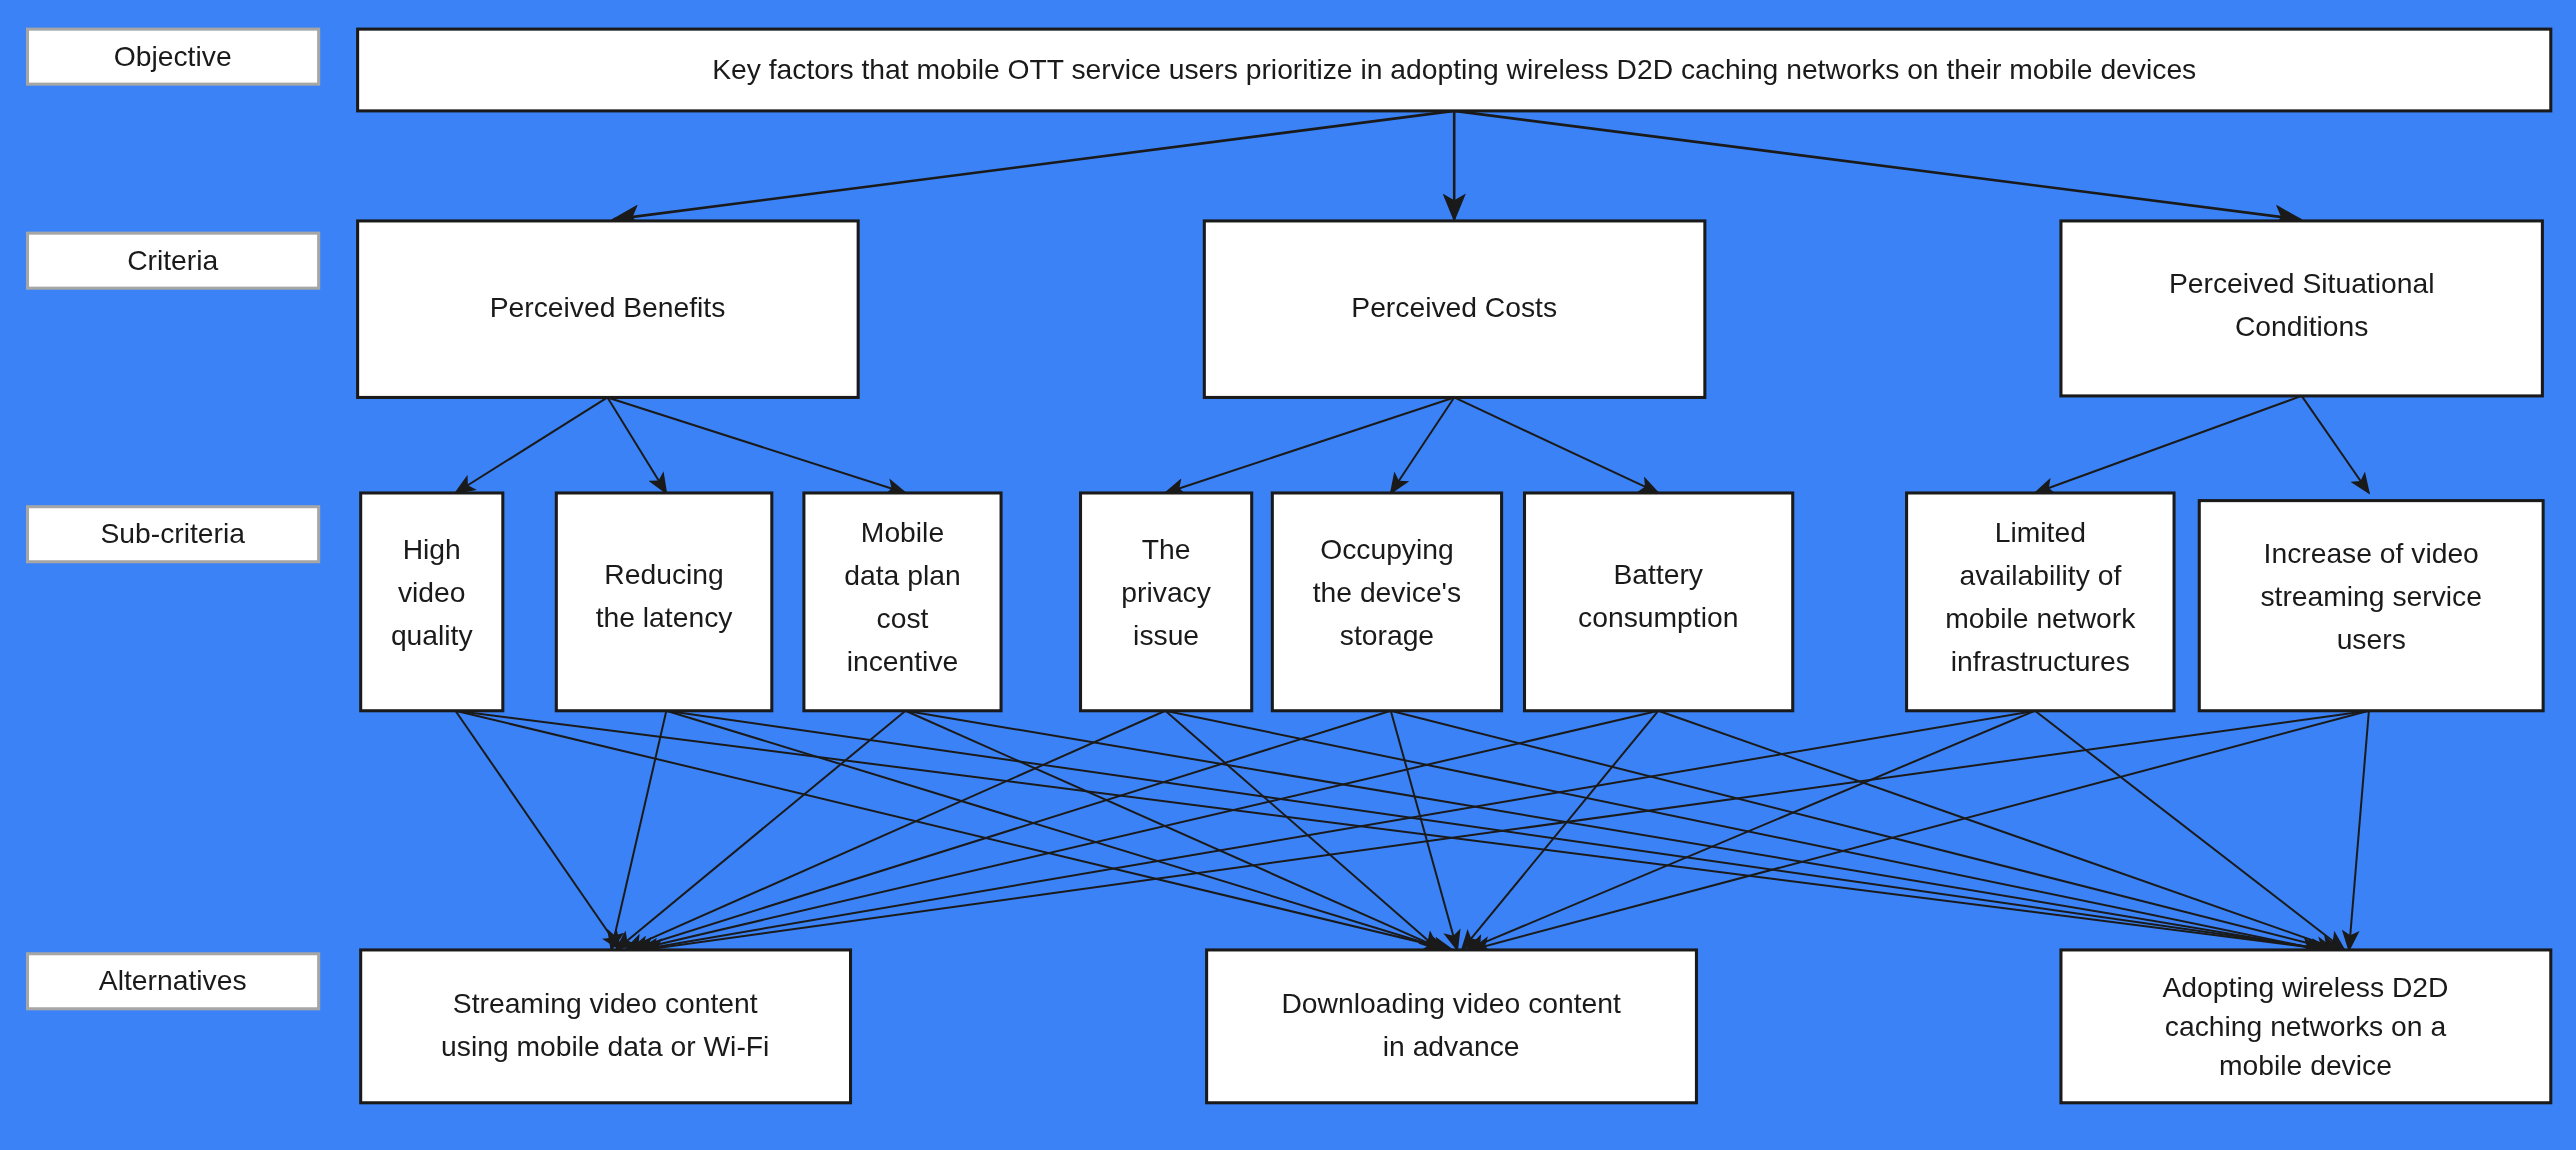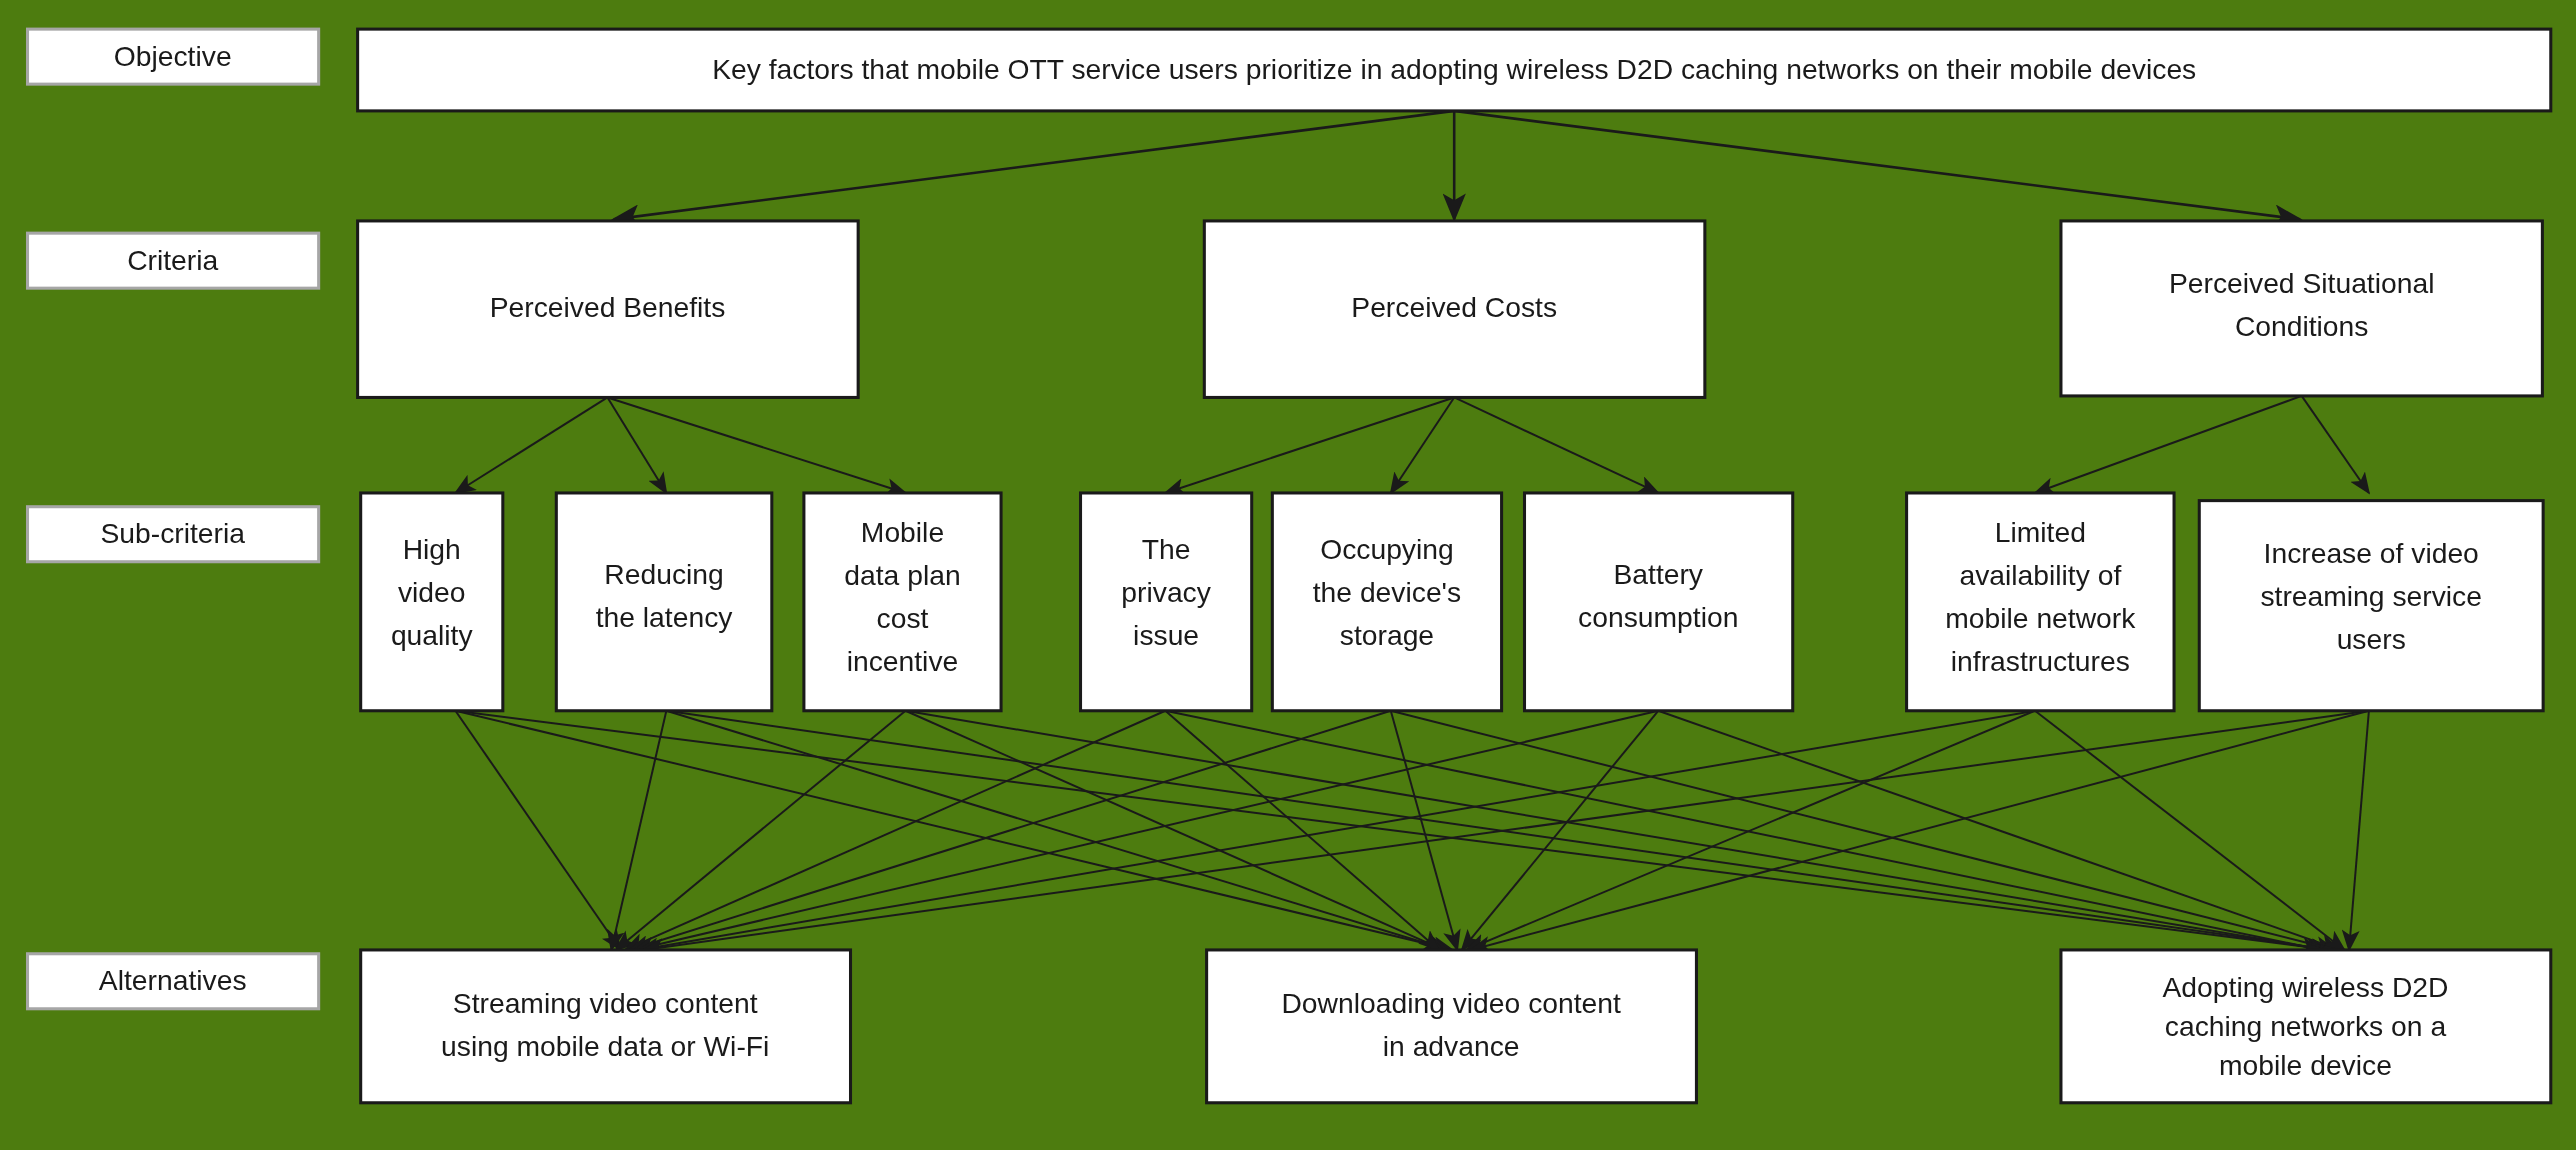--- a/index.html
+++ b/index.html
@@ -1,17 +1,17 @@
 <!DOCTYPE html>
 <html style="font-size:12.2px"><head>
 <meta charset="utf-8">
 <style>
   html,body{margin:0;padding:0;background:#ffffff;}
   body{width:2576px;height:1151px;font-family:"Liberation Sans",sans-serif;overflow:hidden;}
-  #diagram-root{position:relative;width:2576px;height:1151px;background:#4d7c0f;}
+  #diagram-root{position:relative;width:2576px;height:1151px;background:#3b82f6;}
   svg#ahp-svg{display:block;width:2576px;height:1151px;}
   .node-box{fill:#ffffff;stroke:#1a1a1a;stroke-width:4;}
   .label-box{fill:#ffffff;stroke:#a6a6a6;stroke-width:4;}
   .node-text{fill:#1a1a1a;font-family:"Liberation Sans",sans-serif;font-size:37px;text-anchor:middle;dominant-baseline:middle;}
   .label-text{fill:#1a1a1a;font-family:"Liberation Sans",sans-serif;font-size:37px;text-anchor:middle;dominant-baseline:middle;}
   .edge{stroke:#1a1a1a;stroke-width:2.6;fill:none;}
   .edge-thick{stroke:#1a1a1a;stroke-width:3.4;fill:none;}
 </style>
 </head>
 <body>

